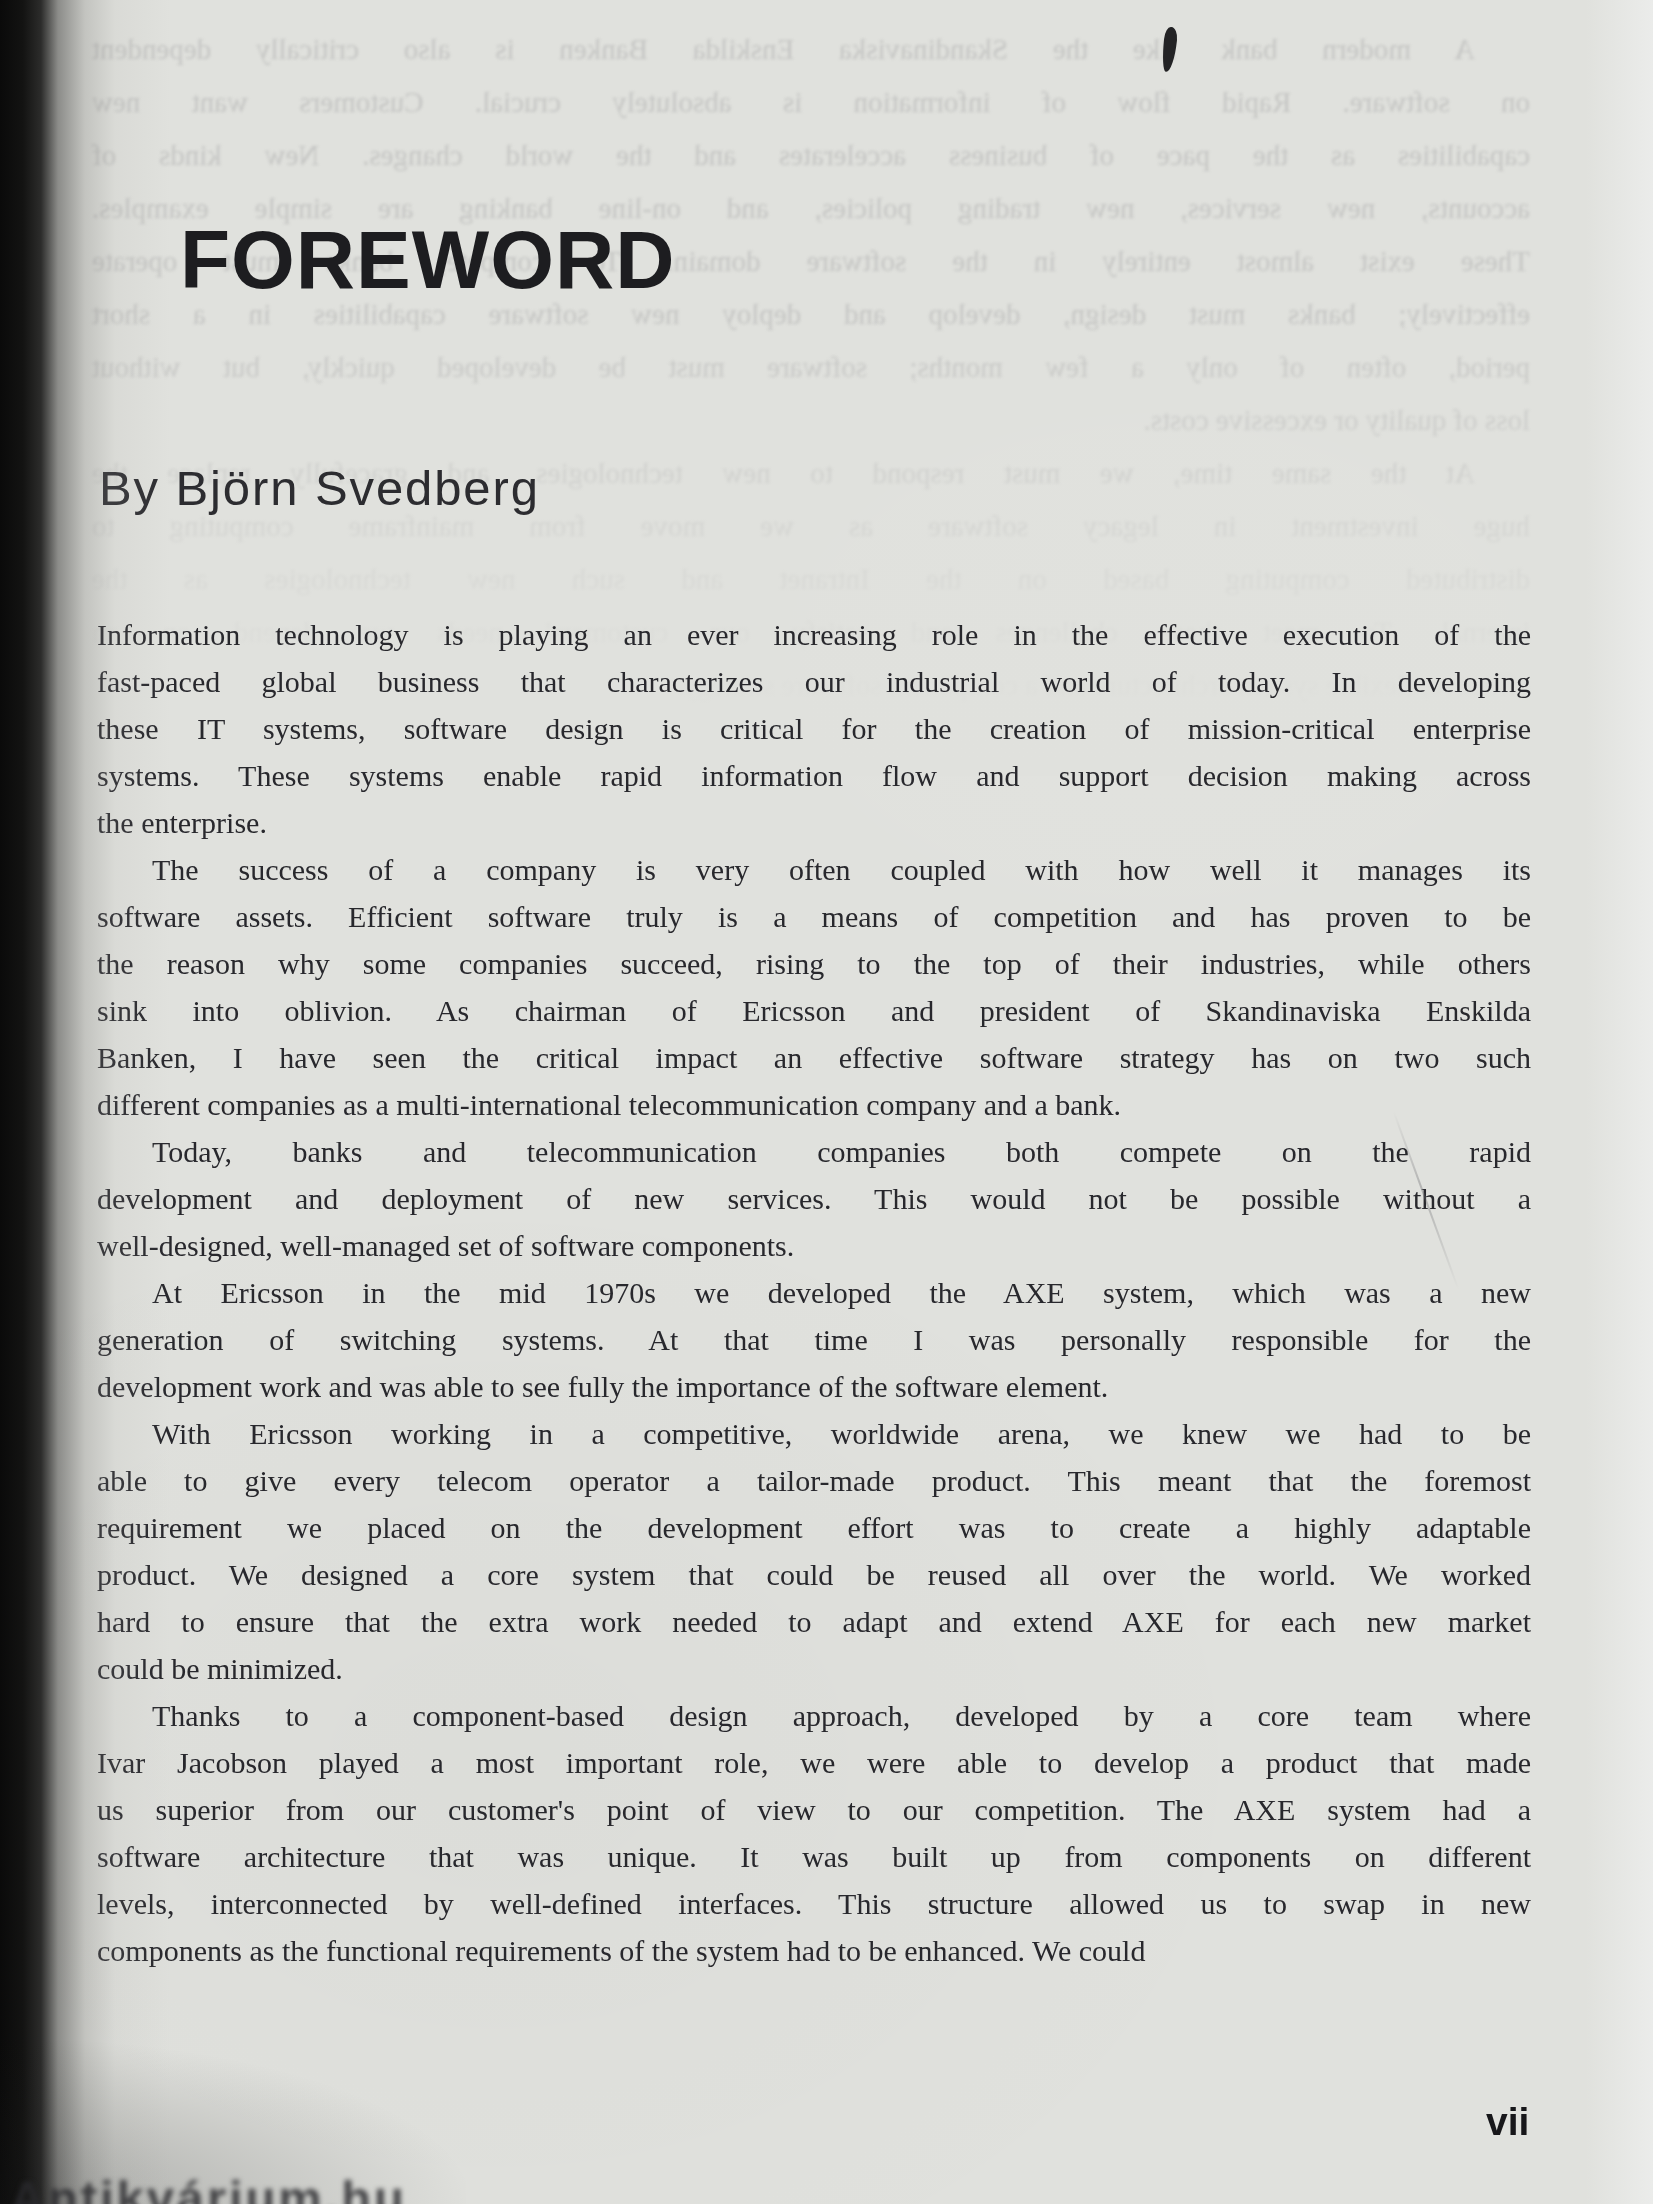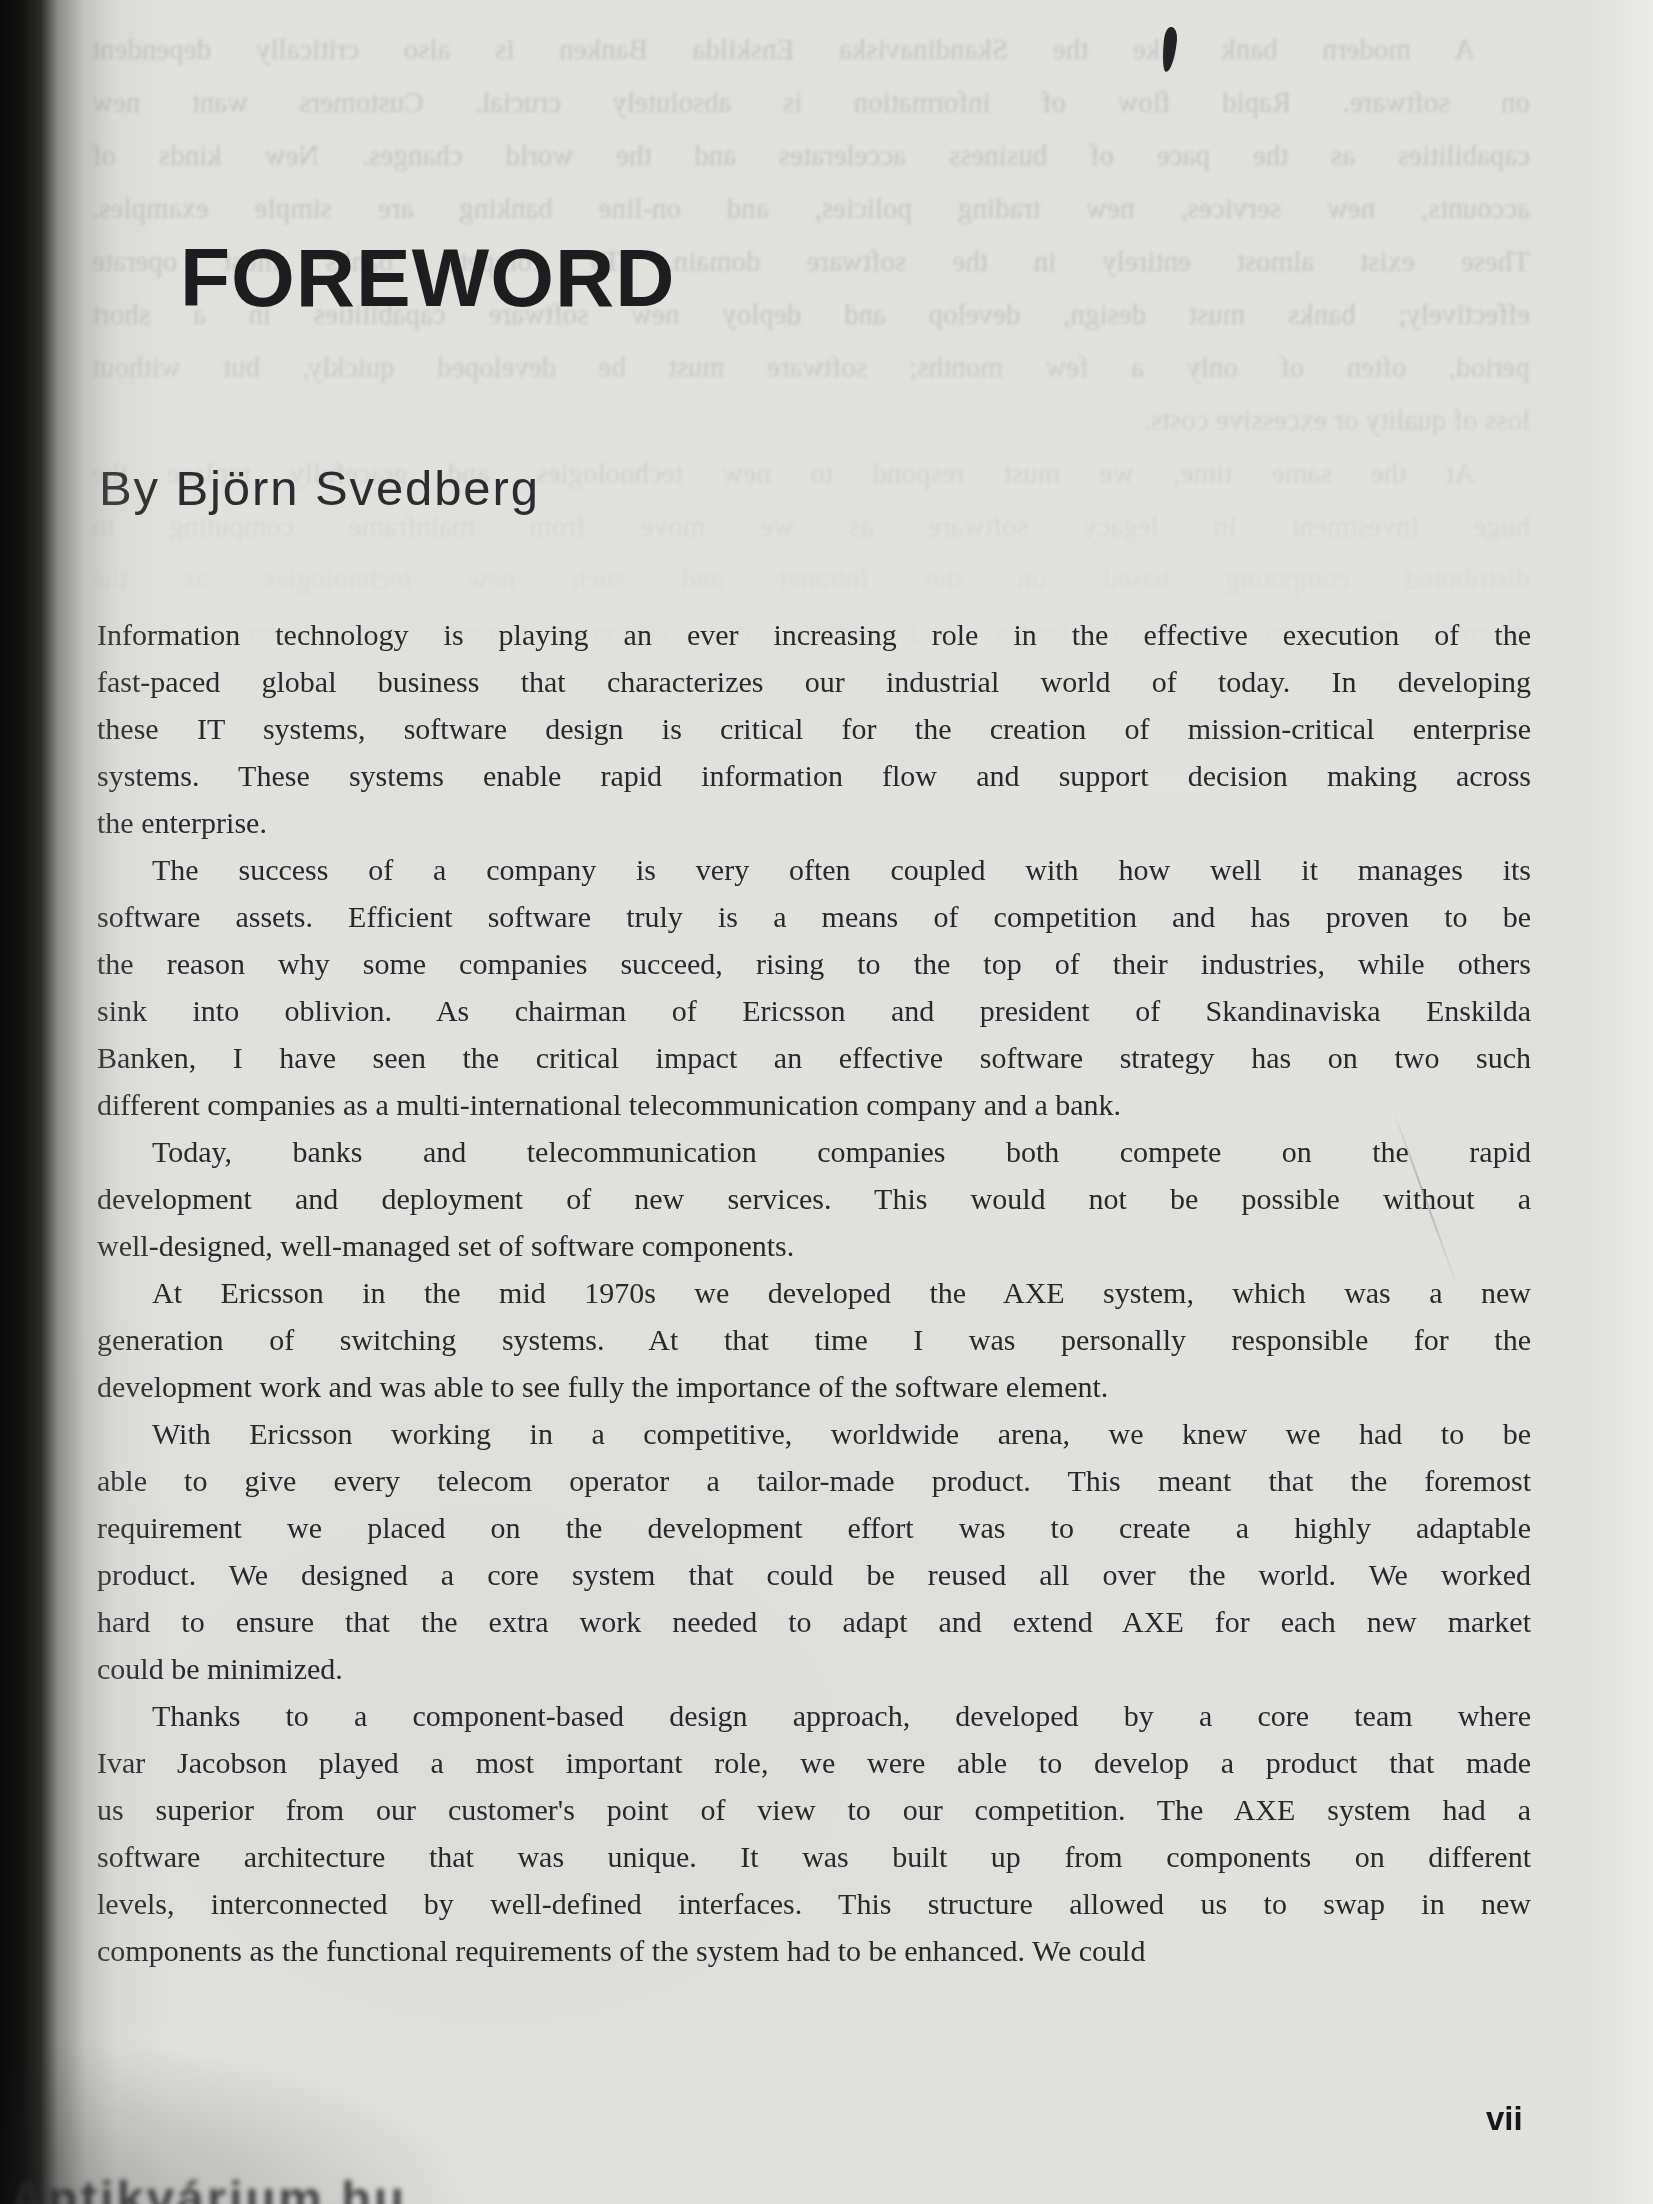--- a/index.html
+++ b/index.html
@@ -37,21 +37,21 @@
       rgba(224,225,221,0) 0%,
       rgba(224,225,221,0) 40%,
       rgba(224,225,221,0.85) 82%,
       #e0e1dd 100%);
     z-index: 2;
   }
 
   .title {
     position: absolute;
     left: 180px;
-    top: 182px;
+    top: 164px;
     font-family: "Liberation Sans", sans-serif;
     font-weight: 700;
     font-size: 82px;
     line-height: 1;
     letter-spacing: 1px;
     color: #1d1d20;
     z-index: 3;
   }
   .byline {
     position: absolute;
@@ -79,21 +79,21 @@
   .line { text-align: justify; text-align-last: justify; }
   .line.last { text-align-last: left; }
   .line.indent { text-indent: 55px; }
 
   .folio {
     position: absolute;
     left: 1486px;
     top: 2100px;
     font-family: "Liberation Sans", sans-serif;
     font-weight: 700;
-    font-size: 33px;
+    font-size: 39px;
     color: #17171a;
     z-index: 3;
   }
 
   .watermark {
     position: absolute;
     left: 9.7px;
     top: 2170px;
     font-family: "Liberation Sans", sans-serif;
     font-weight: 700;

